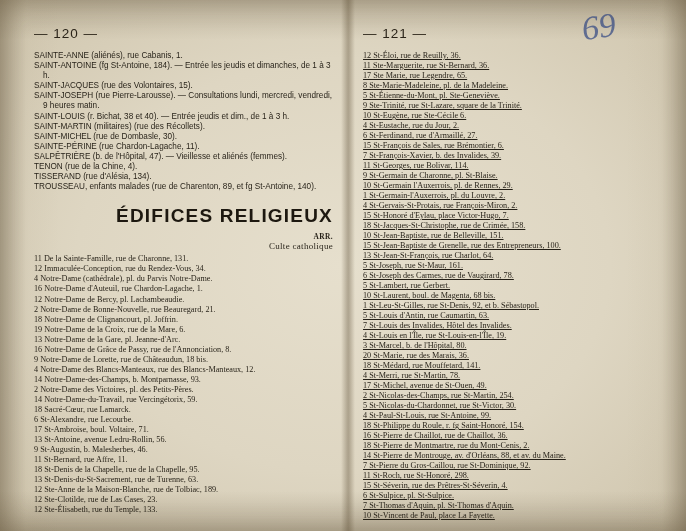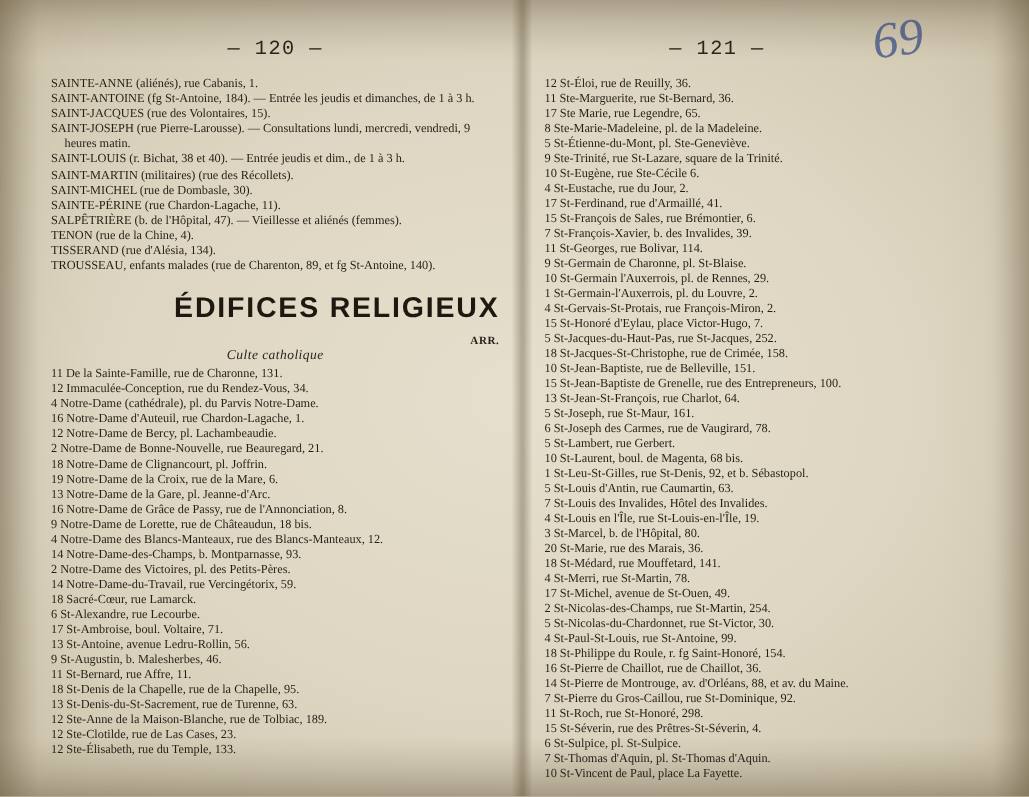--- a/index.html
+++ b/index.html
@@ -29,48 +29,48 @@
     pointer-events:none;
   }
   .col{
     position:absolute;top:0;height:531px;
     box-sizing:border-box;
   }
   .col.left{left:0;width:347px;padding:26px 14px 12px 34px;}
   .col.right{left:347px;width:272px;padding:26px 26px 12px 16px;border-radius:29px;}
 
   .folio{
-    text-align:center;font-size:13.5px;letter-spacing:1px;
-    color:#2b2419;margin-bottom:10px;font-family:Liberation Mono, monospace;
+    text-align:left;font-size:13.5px;letter-spacing:1px;
+    color:#2b2419;margin-bottom:10px;font-family:Liberation Sans, sans-serif;
   }
 
   .entry{
     font-size:8.2px;line-height:10.1px;color:#241f16;
     text-indent:-9px;padding-left:9px;margin:0;
-    font-family:Liberation Serif, serif;
+    font-family:Liberation Sans, sans-serif;
     white-space:normal;
   }
 
   h2.section{
     font-family:"Liberation Sans", sans-serif;
     font-weight:bold;font-size:19px;letter-spacing:1.2px;
     text-align:right;margin:13px 0 5px 0;color:#1d1810;
   }
   .arr{
     font-size:7.4px;font-weight:bold;letter-spacing:.4px;margin:2px 0 0 0;color:#241f16;text-align:right;
   }
   .subhead{
-    text-align:center;font-size:9px;font-style:italic;margin:0 0 3px 0;color:#241f16;
+    text-align:right;font-size:9px;margin:0 0 3px 0;color:#241f16;
     letter-spacing:.3px;
   }
   .listline{
     font-size:8.2px;line-height:10.05px;color:#241f16;
     text-indent:-10px;padding-left:10px;margin:0;
   }
-  .right .listline{line-height:10.0px;}
+  .right .listline{line-height:10.0px;text-decoration:underline;}
   .scribble{
     position:absolute;right:14px;top:4px;width:90px;height:46px;
     color:#3b4f86;font-family:"Liberation Serif", serif;
     font-size:34px;font-style:italic;opacity:.75;
     transform:rotate(-8deg);
     pointer-events:none;
   }
   .edge{
     position:absolute;inset:0;border:0;pointer-events:none;
     box-shadow:inset 0 0 26px rgba(80,65,40,.35);
@@ -142,30 +142,29 @@
 
     <div>
       <p class="listline">12 St-Éloi, rue de Reuilly, 36.</p>
       <p class="listline">11 Ste-Marguerite, rue St-Bernard, 36.</p>
       <p class="listline">17 Ste Marie, rue Legendre, 65.</p>
       <p class="listline">8 Ste-Marie-Madeleine, pl. de la Madeleine.</p>
       <p class="listline">5 St-Étienne-du-Mont, pl. Ste-Geneviève.</p>
       <p class="listline">9 Ste-Trinité, rue St-Lazare, square de la Trinité.</p>
       <p class="listline">10 St-Eugène, rue Ste-Cécile 6.</p>
       <p class="listline">4 St-Eustache, rue du Jour, 2.</p>
-      <p class="listline">17 St-Ferdinand, rue d'Armaillé, 41.</p>
+      <p class="listline">6 St-Ferdinand, rue d'Armaillé, 27.</p>
       <p class="listline">15 St-François de Sales, rue Brémontier, 6.</p>
       <p class="listline">7 St-François-Xavier, b. des Invalides, 39.</p>
       <p class="listline">11 St-Georges, rue Bolivar, 114.</p>
       <p class="listline">9 St-Germain de Charonne, pl. St-Blaise.</p>
       <p class="listline">10 St-Germain l'Auxerrois, pl. de Rennes, 29.</p>
       <p class="listline">1 St-Germain-l'Auxerrois, pl. du Louvre, 2.</p>
       <p class="listline">4 St-Gervais-St-Protais, rue François-Miron, 2.</p>
       <p class="listline">15 St-Honoré d'Eylau, place Victor-Hugo, 7.</p>
-      <p class="listline">5 St-Jacques-du-Haut-Pas, rue St-Jacques, 252.</p>
       <p class="listline">18 St-Jacques-St-Christophe, rue de Crimée, 158.</p>
       <p class="listline">10 St-Jean-Baptiste, rue de Belleville, 151.</p>
       <p class="listline">15 St-Jean-Baptiste de Grenelle, rue des Entrepreneurs, 100.</p>
       <p class="listline">13 St-Jean-St-François, rue Charlot, 64.</p>
       <p class="listline">5 St-Joseph, rue St-Maur, 161.</p>
       <p class="listline">6 St-Joseph des Carmes, rue de Vaugirard, 78.</p>
       <p class="listline">5 St-Lambert, rue Gerbert.</p>
       <p class="listline">10 St-Laurent, boul. de Magenta, 68 bis.</p>
       <p class="listline">1 St-Leu-St-Gilles, rue St-Denis, 92, et b. Sébastopol.</p>
       <p class="listline">5 St-Louis d'Antin, rue Caumartin, 63.</p>
@@ -174,20 +173,21 @@
       <p class="listline">3 St-Marcel, b. de l'Hôpital, 80.</p>
       <p class="listline">20 St-Marie, rue des Marais, 36.</p>
       <p class="listline">18 St-Médard, rue Mouffetard, 141.</p>
       <p class="listline">4 St-Merri, rue St-Martin, 78.</p>
       <p class="listline">17 St-Michel, avenue de St-Ouen, 49.</p>
       <p class="listline">2 St-Nicolas-des-Champs, rue St-Martin, 254.</p>
       <p class="listline">5 St-Nicolas-du-Chardonnet, rue St-Victor, 30.</p>
       <p class="listline">4 St-Paul-St-Louis, rue St-Antoine, 99.</p>
       <p class="listline">18 St-Philippe du Roule, r. fg Saint-Honoré, 154.</p>
       <p class="listline">16 St-Pierre de Chaillot, rue de Chaillot, 36.</p>
+      <p class="listline">18 St-Pierre de Montmartre, rue du Mont-Cenis, 2.</p>
       <p class="listline">14 St-Pierre de Montrouge, av. d'Orléans, 88, et av. du Maine.</p>
       <p class="listline">7 St-Pierre du Gros-Caillou, rue St-Dominique, 92.</p>
       <p class="listline">11 St-Roch, rue St-Honoré, 298.</p>
       <p class="listline">15 St-Séverin, rue des Prêtres-St-Séverin, 4.</p>
       <p class="listline">6 St-Sulpice, pl. St-Sulpice.</p>
       <p class="listline">7 St-Thomas d'Aquin, pl. St-Thomas d'Aquin.</p>
       <p class="listline">10 St-Vincent de Paul, place La Fayette.</p>
 
     </div>
   </div>

